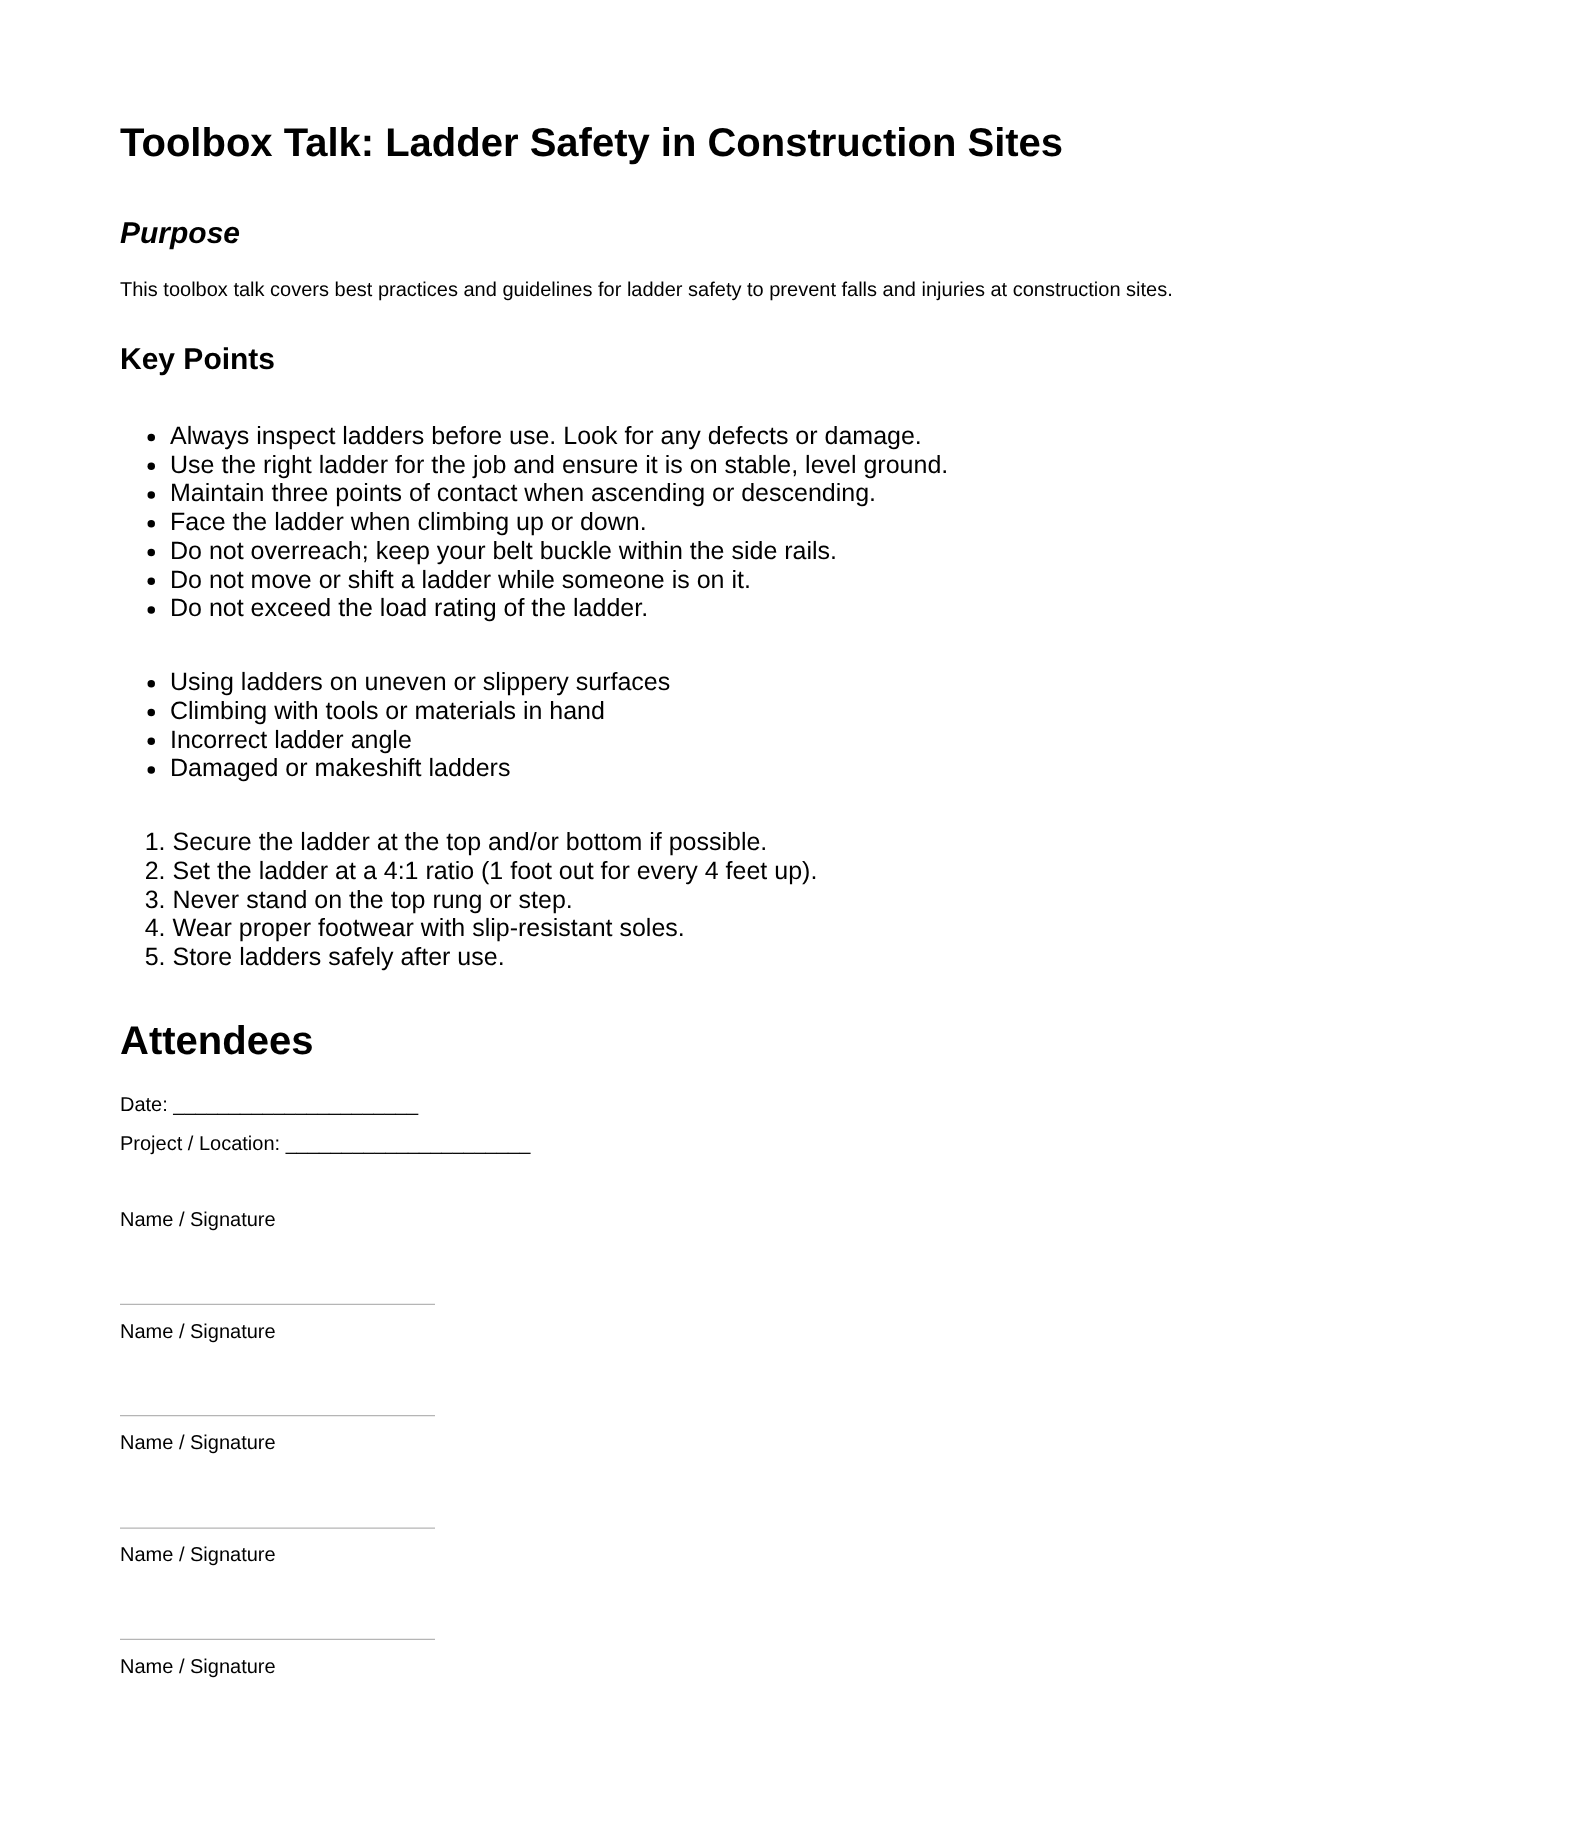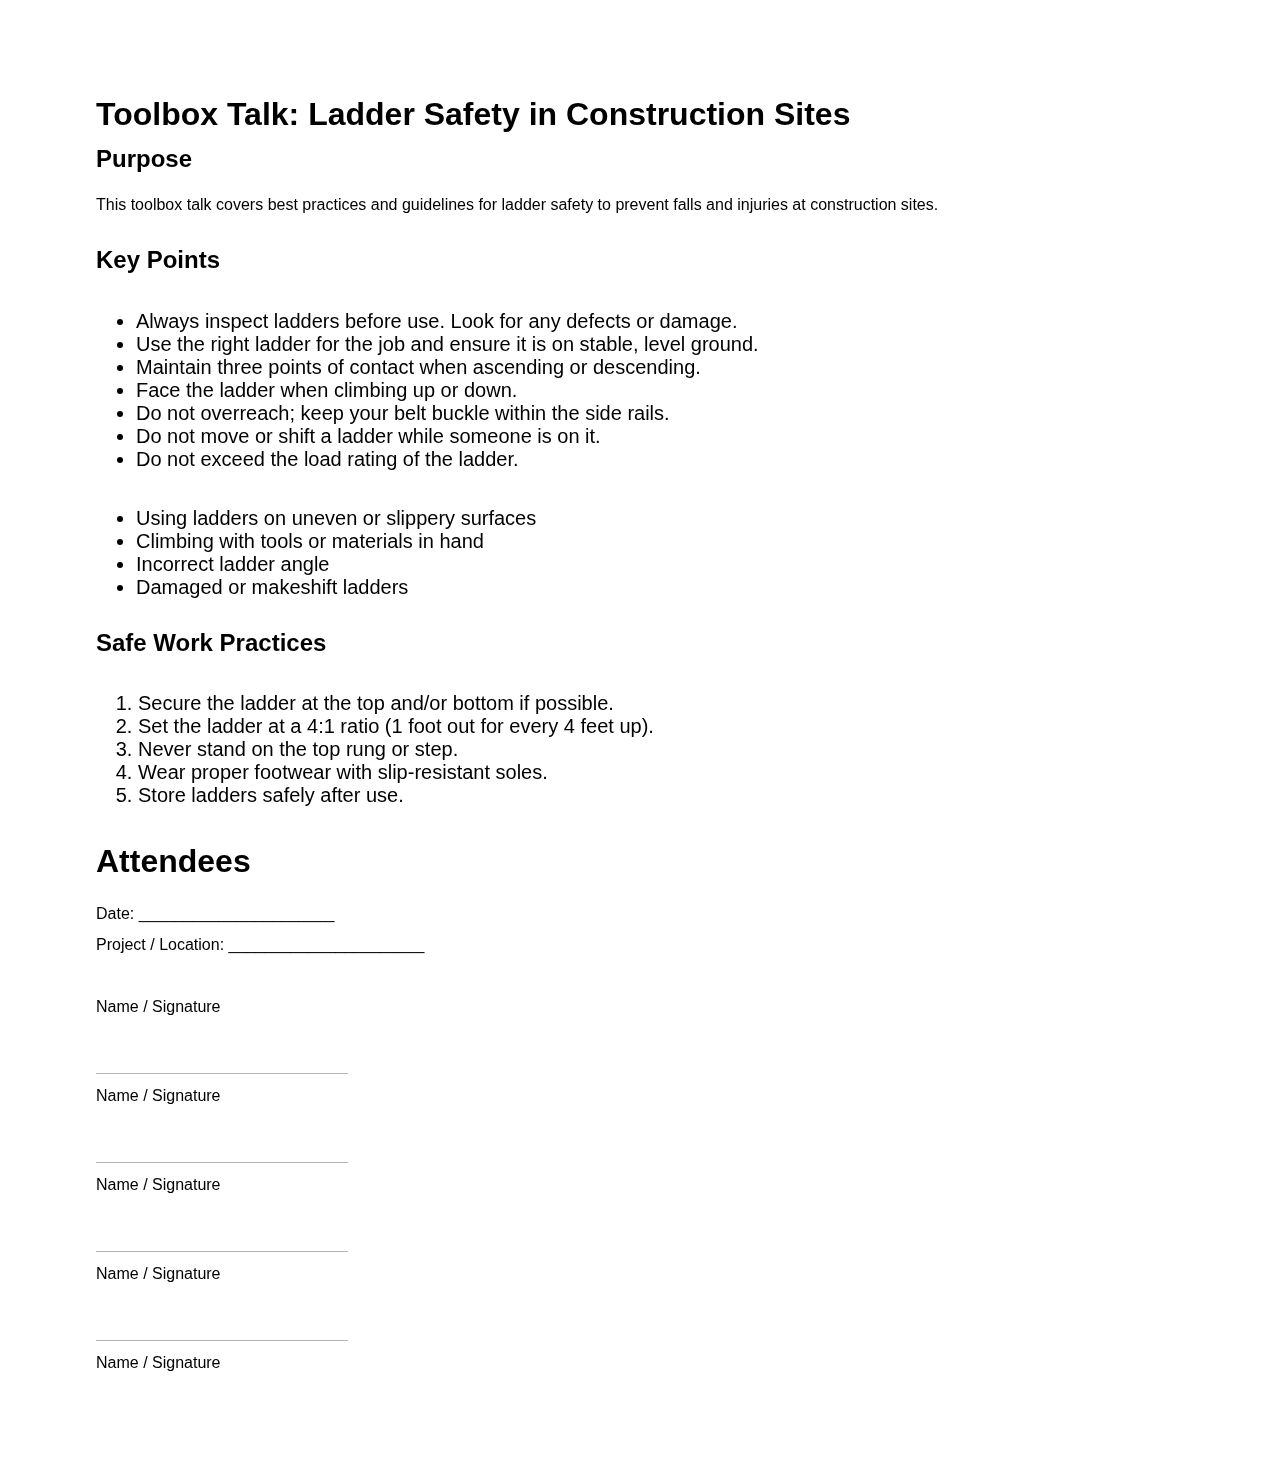--- a/index.html
+++ b/index.html
@@ -28,21 +28,22 @@
     margin: 0 0 0 0;
     letter-spacing: 0;
   }
   .section-heading {
     font-size: 24px;
     font-weight: bold;
     line-height: 1.15;
     margin: 30px 0 0 0;
   }
   .section-heading.first {
-    margin-top: 12px;
+    margin-top: 40px;
+    font-style: italic;
   }
   .body-text {
     font-size: 16px;
     line-height: 1.35;
     margin: 22px 0 0 0;
   }
   ul.bullet-list,
   ol.numbered-list {
     font-size: 20px;
     line-height: 1.15;
@@ -119,21 +120,20 @@
   </ul>
 
 
   <ul class="bullet-list">
     <li>Using ladders on uneven or slippery surfaces</li>
     <li>Climbing with tools or materials in hand</li>
     <li>Incorrect ladder angle</li>
     <li>Damaged or makeshift ladders</li>
   </ul>
 
-  <h2 class="section-heading">Safe Work Practices</h2>
 
   <ol class="numbered-list">
     <li>Secure the ladder at the top and/or bottom if possible.</li>
     <li>Set the ladder at a 4:1 ratio (1 foot out for every 4 feet up).</li>
     <li>Never stand on the top rung or step.</li>
     <li>Wear proper footwear with slip-resistant soles.</li>
     <li>Store ladders safely after use.</li>
   </ol>
 
   <h2 class="attendees-heading">Attendees</h2>

